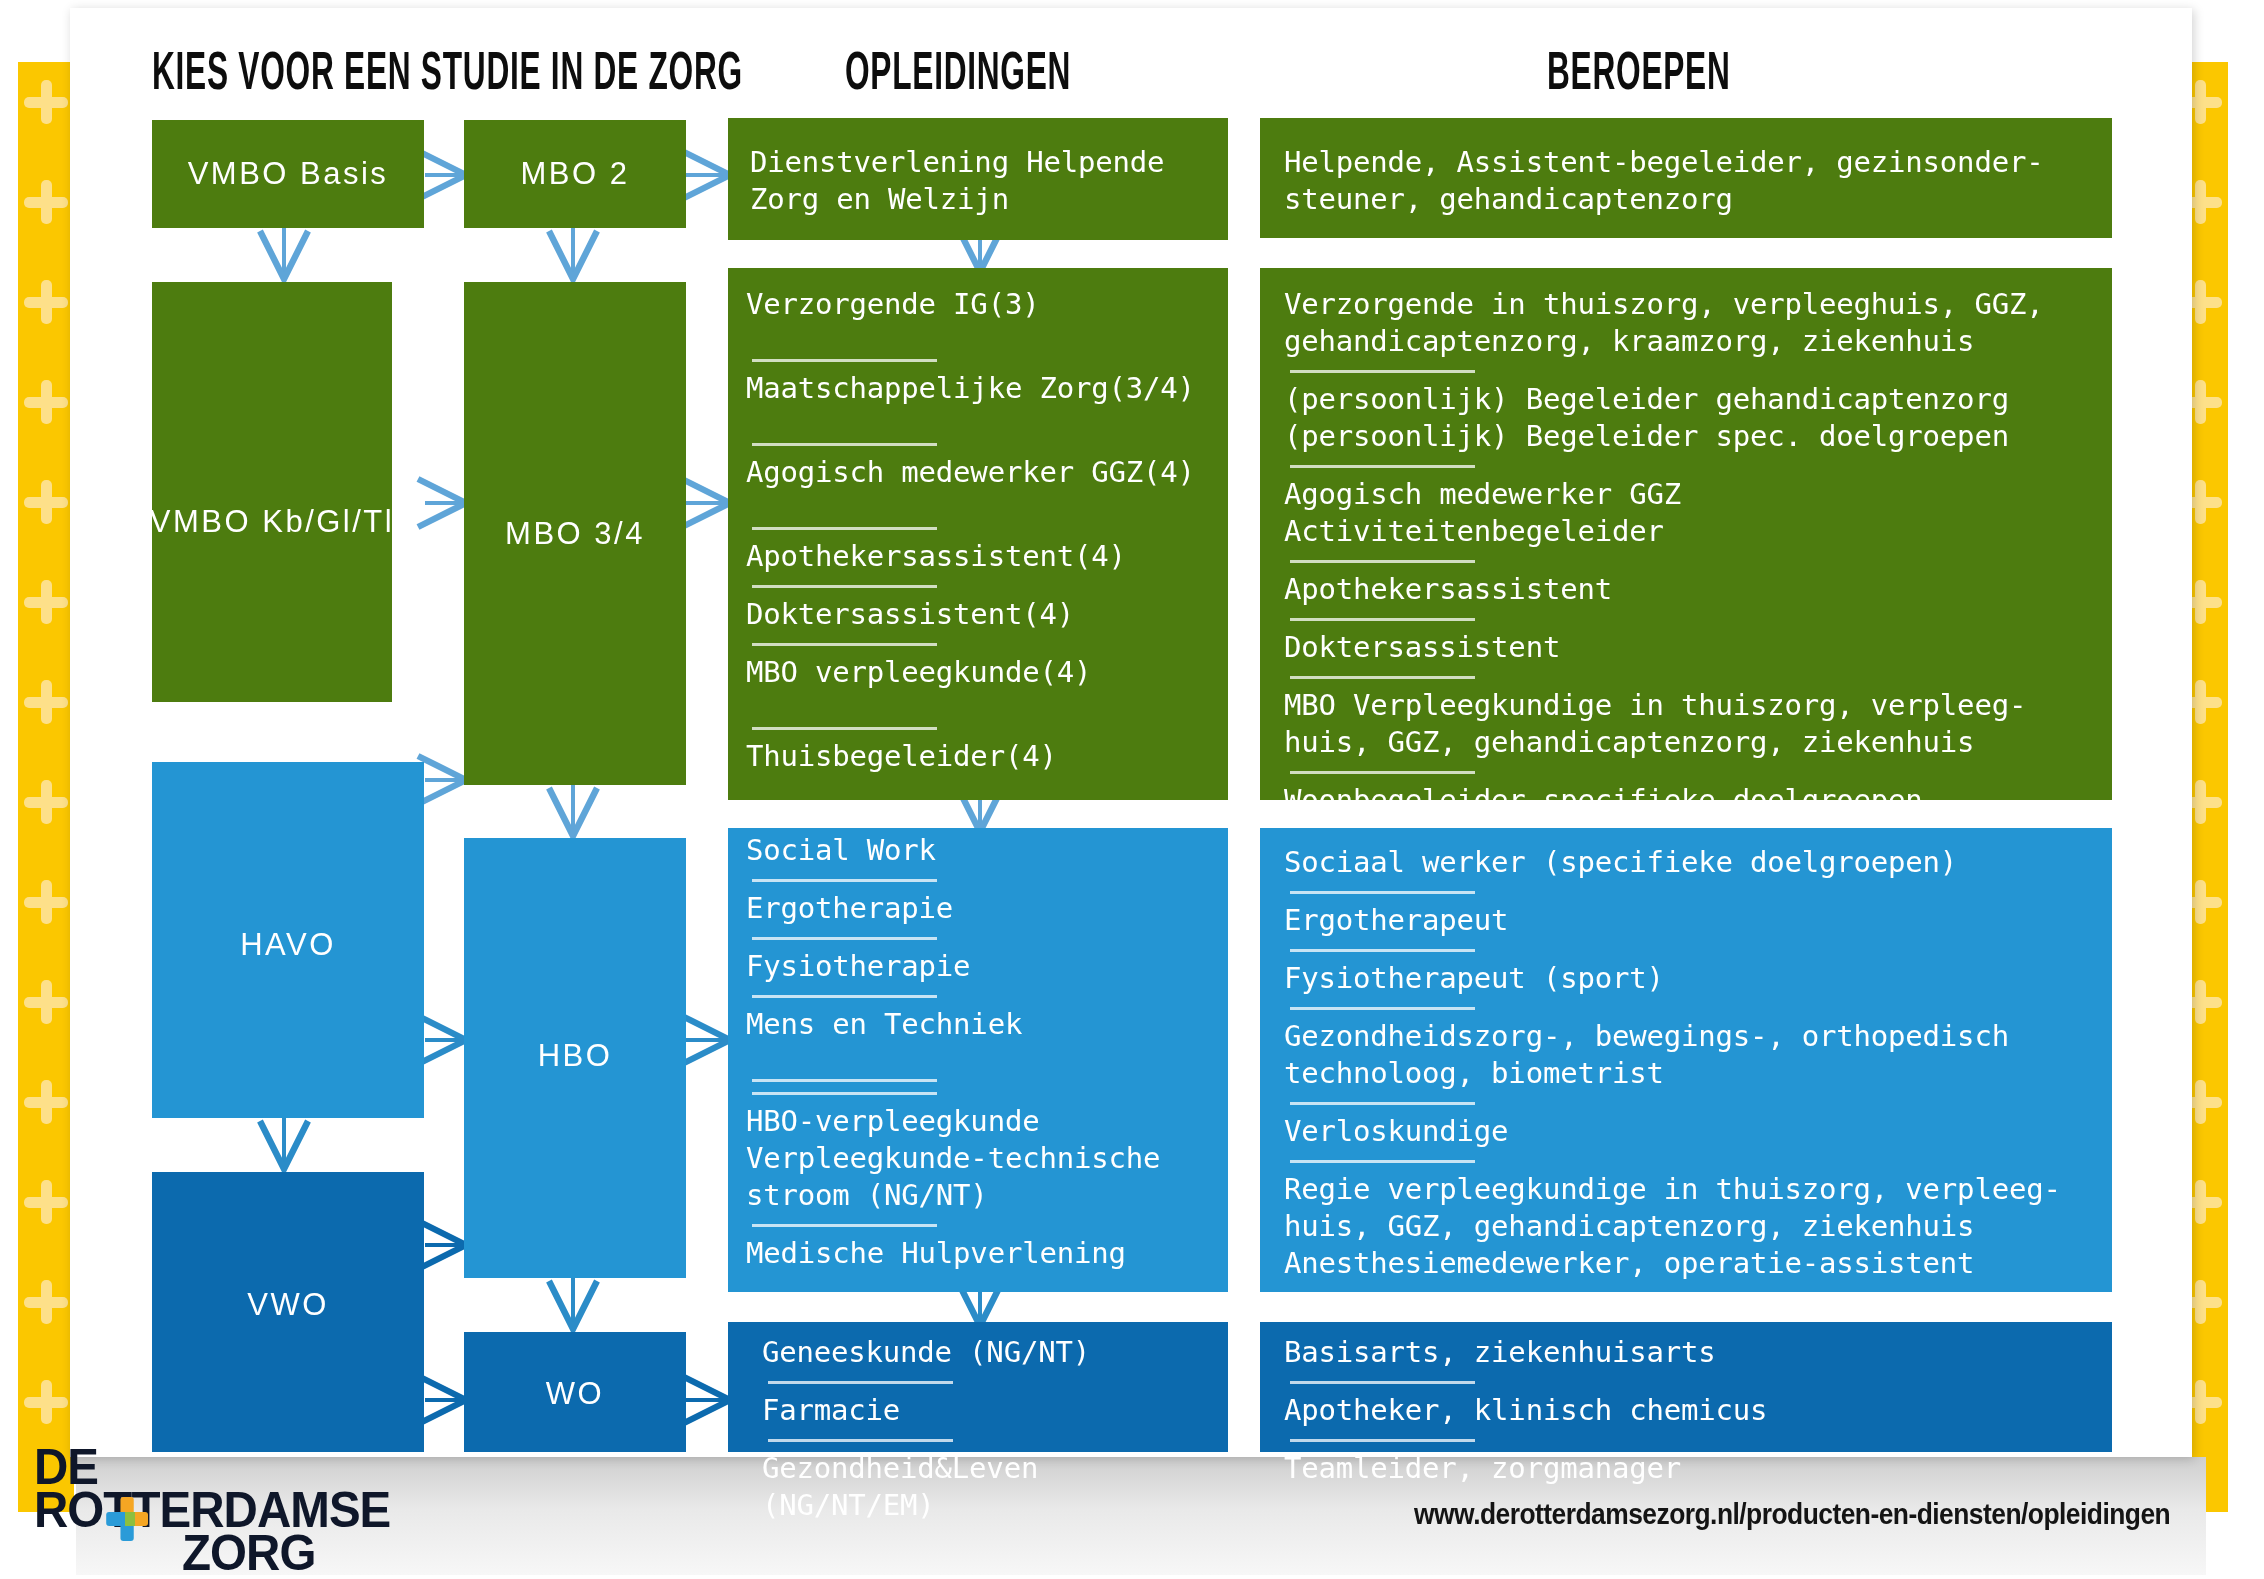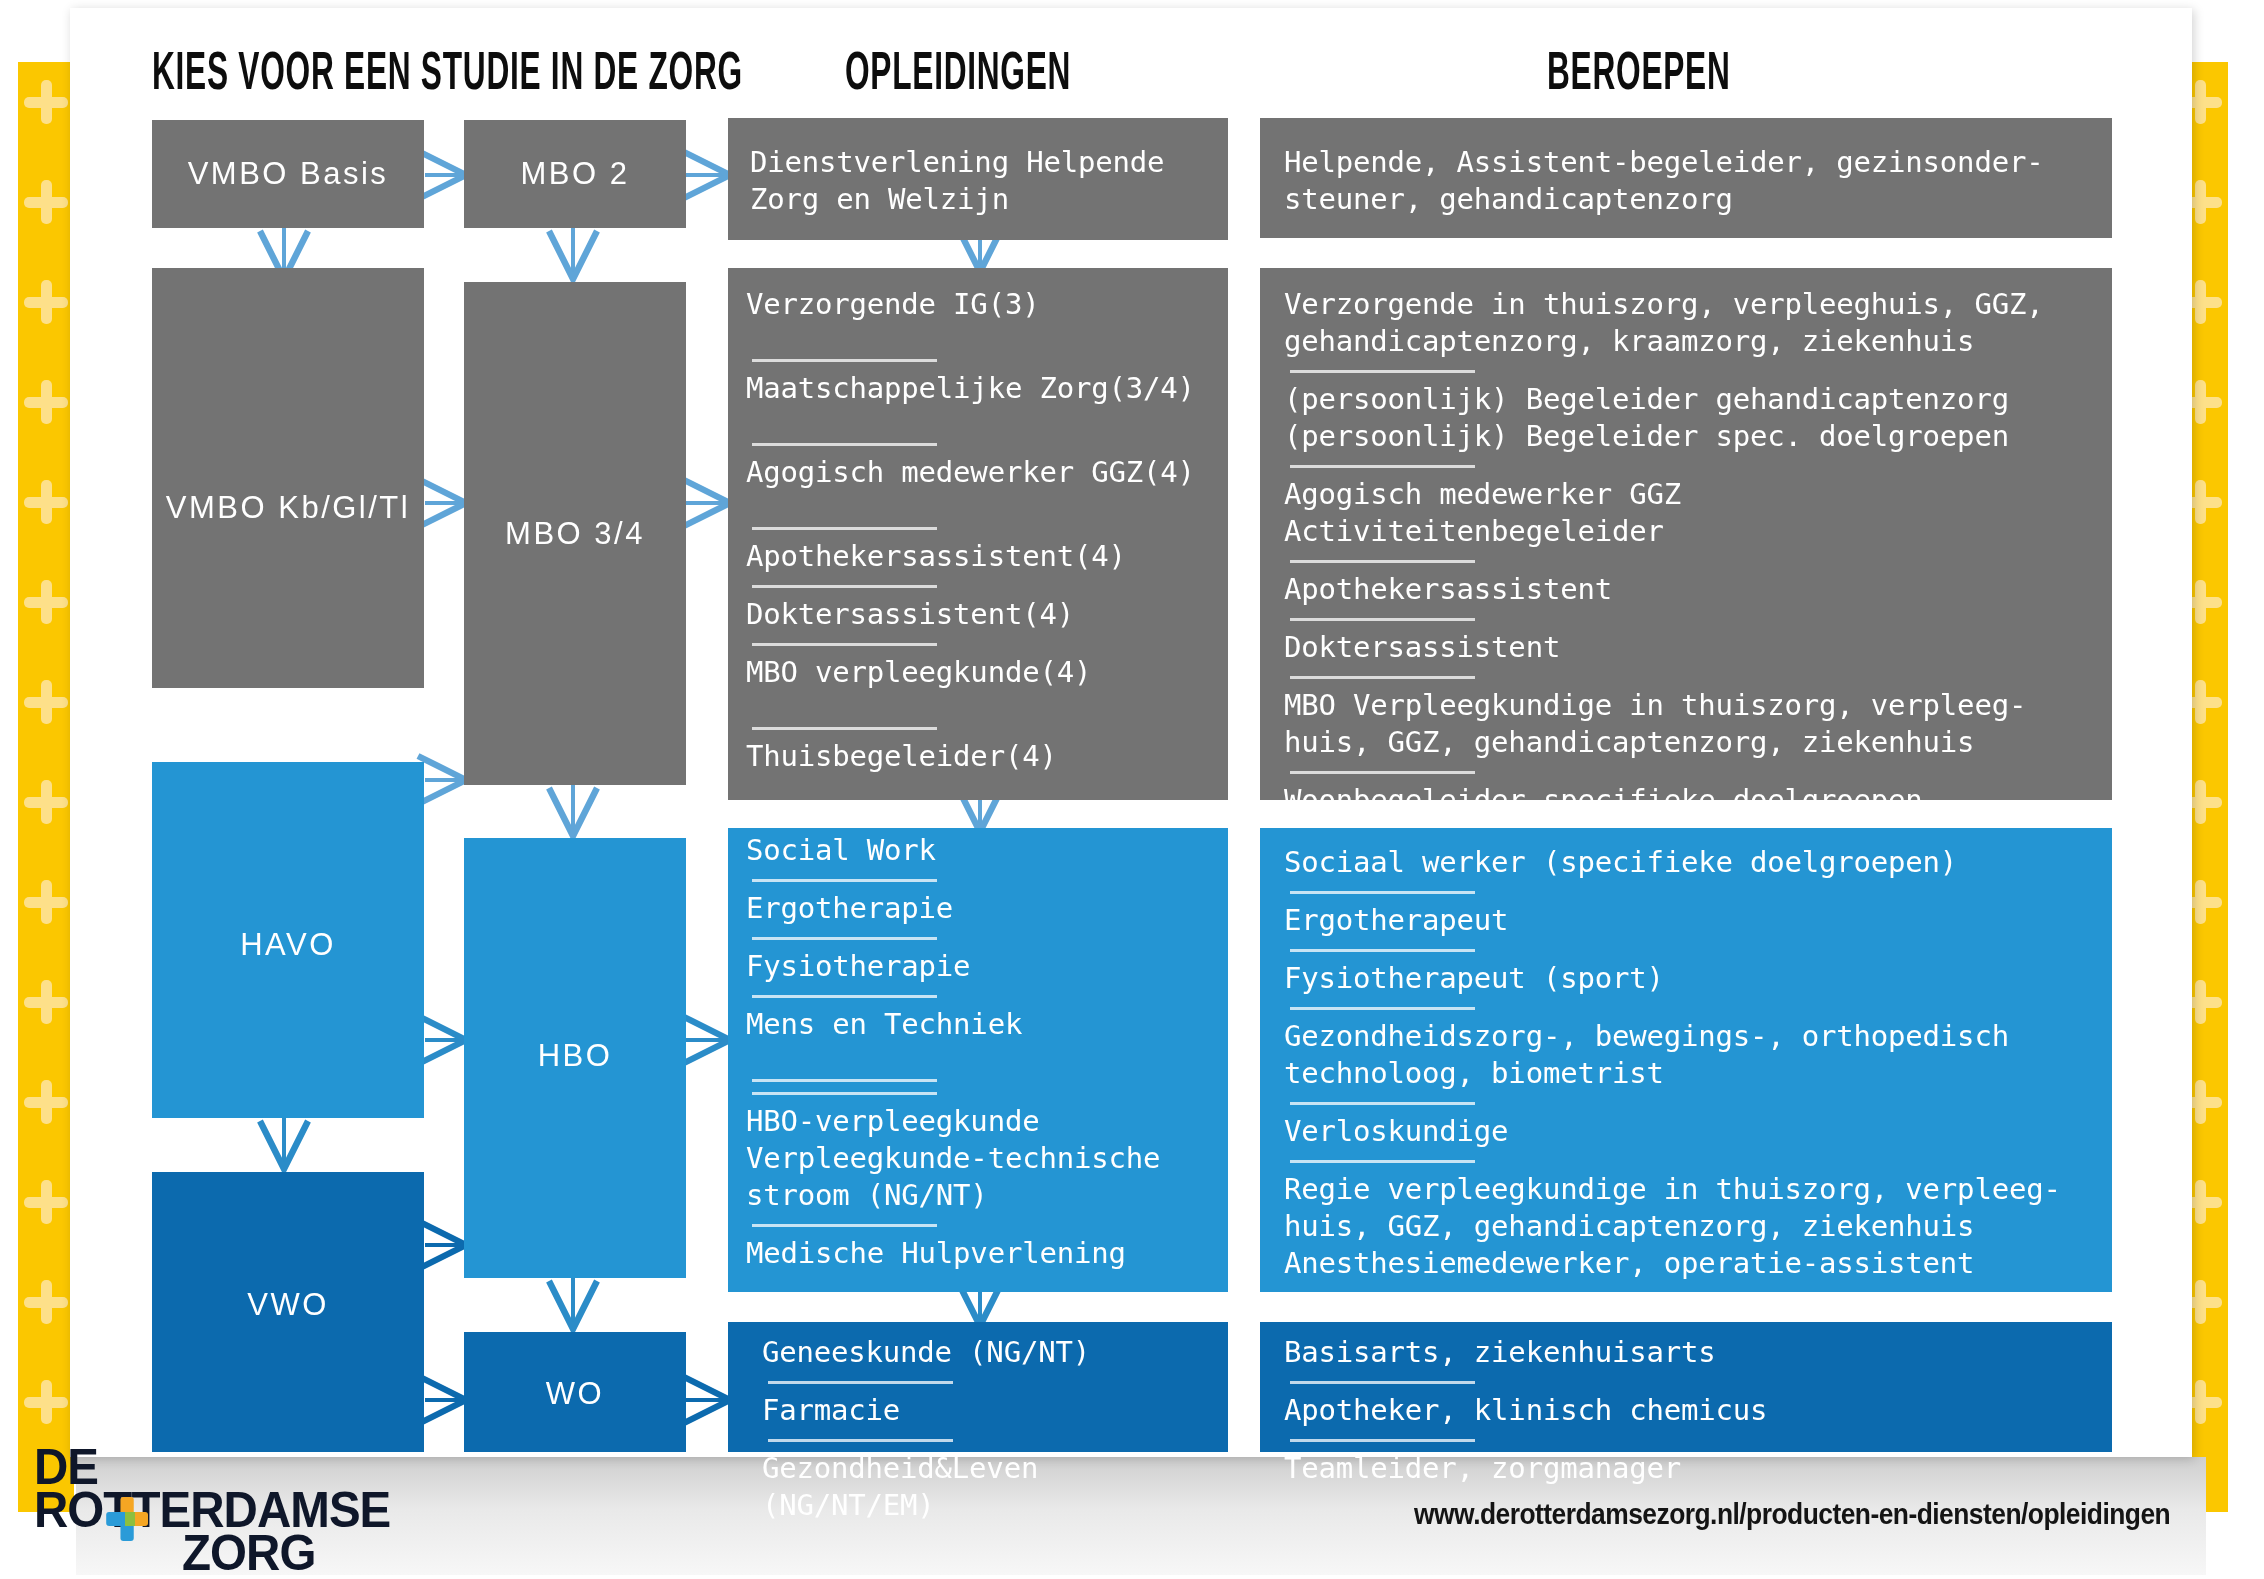--- a/index.html
+++ b/index.html
@@ -89,21 +89,21 @@
     z-index:5;
   }
   .box .label {
     font-family:"Liberation Sans", sans-serif;
     font-size:31px;
     letter-spacing:2.5px;
     white-space:nowrap;
   }
   .box.center { display:flex; align-items:center; justify-content:center; }
 
-  .blue-light { background:#737373; }
+  .blue-light { background:#4d7c0f; }
   .blue-mid   { background:#2495D3; }
   .blue-dark  { background:#0C6AAE; }
 
   
   .listbox {
     position:absolute;
     z-index:5;
     padding:22px 18px 20px 12px;
     color:#ffffff;
   }
@@ -252,21 +252,21 @@
 
         <line x1="686" y1="1400" x2="726" y2="1400" marker-end="url(#ahd)"></line>
       </g>
     </svg>
   </div>
 
   <div class="box blue-light center" style="left:152px;top:120px;width:272px;height:108px;">
     <span class="label">VMBO Basis</span>
   </div>
 
-  <div class="box blue-light" style="left:152px;top:268px;width:272px;height:420px;text-align:right;">
+  <div class="box blue-light" style="left:152px;top:282px;width:240px;height:420px;text-align:right;">
     <span class="label" style="position:absolute;left:50%;top:222px;transform:translateX(-50%);">VMBO Kb/Gl/Tl</span>
   </div>
 
   <div class="box blue-mid" style="left:152px;top:762px;width:272px;height:356px;">
     <span class="label" style="position:absolute;left:50%;top:165px;transform:translateX(-50%);">HAVO</span>
   </div>
 
   <div class="box blue-dark" style="left:152px;top:1172px;width:272px;height:280px;">
     <span class="label" style="position:absolute;left:50%;top:115px;transform:translateX(-50%);">VWO</span>
   </div>

